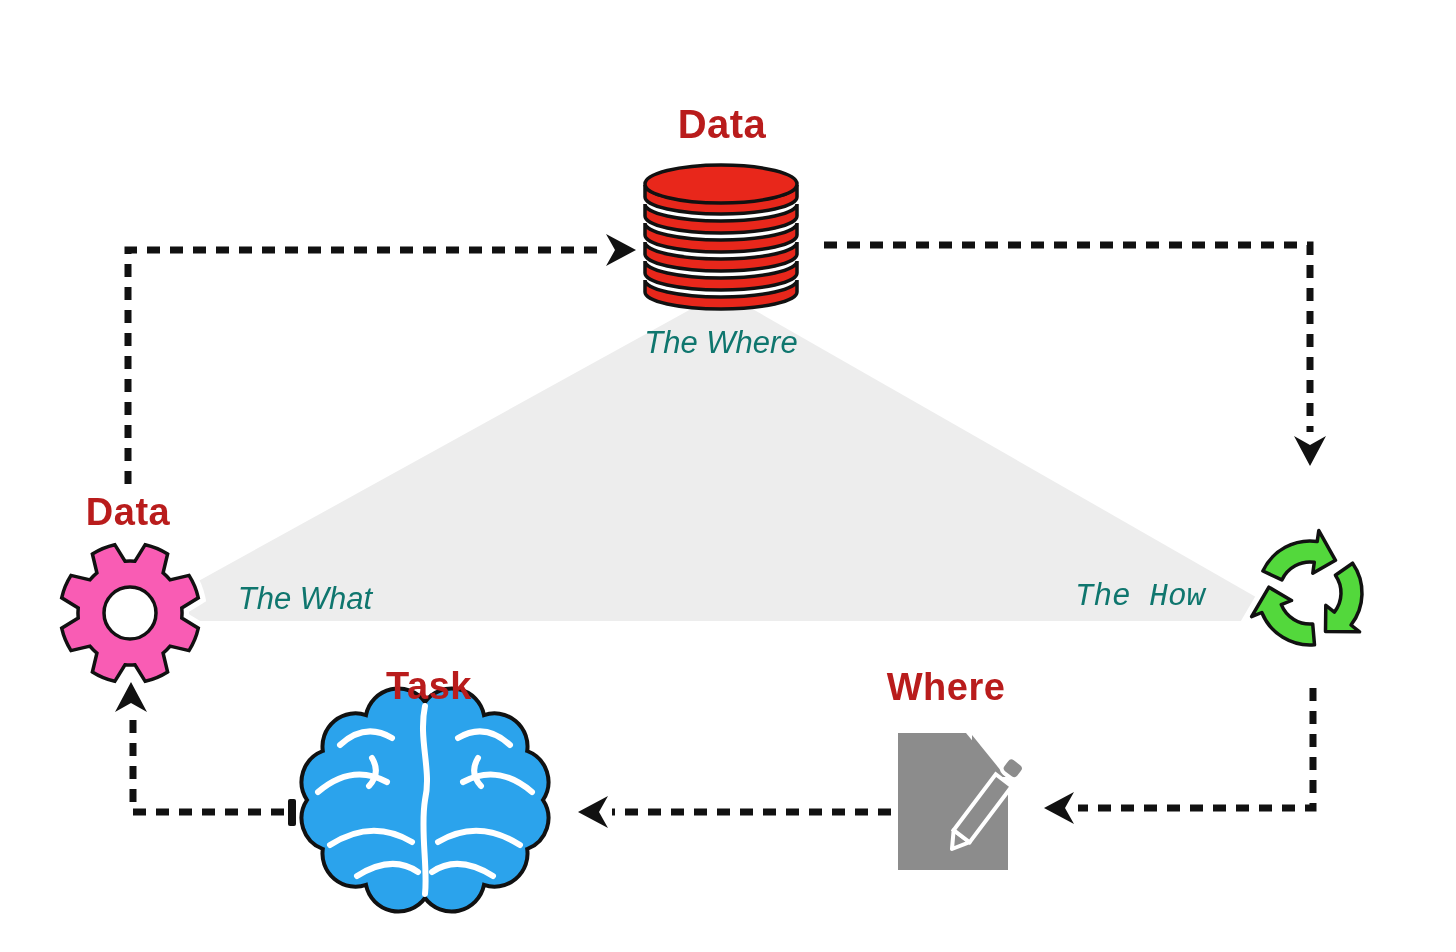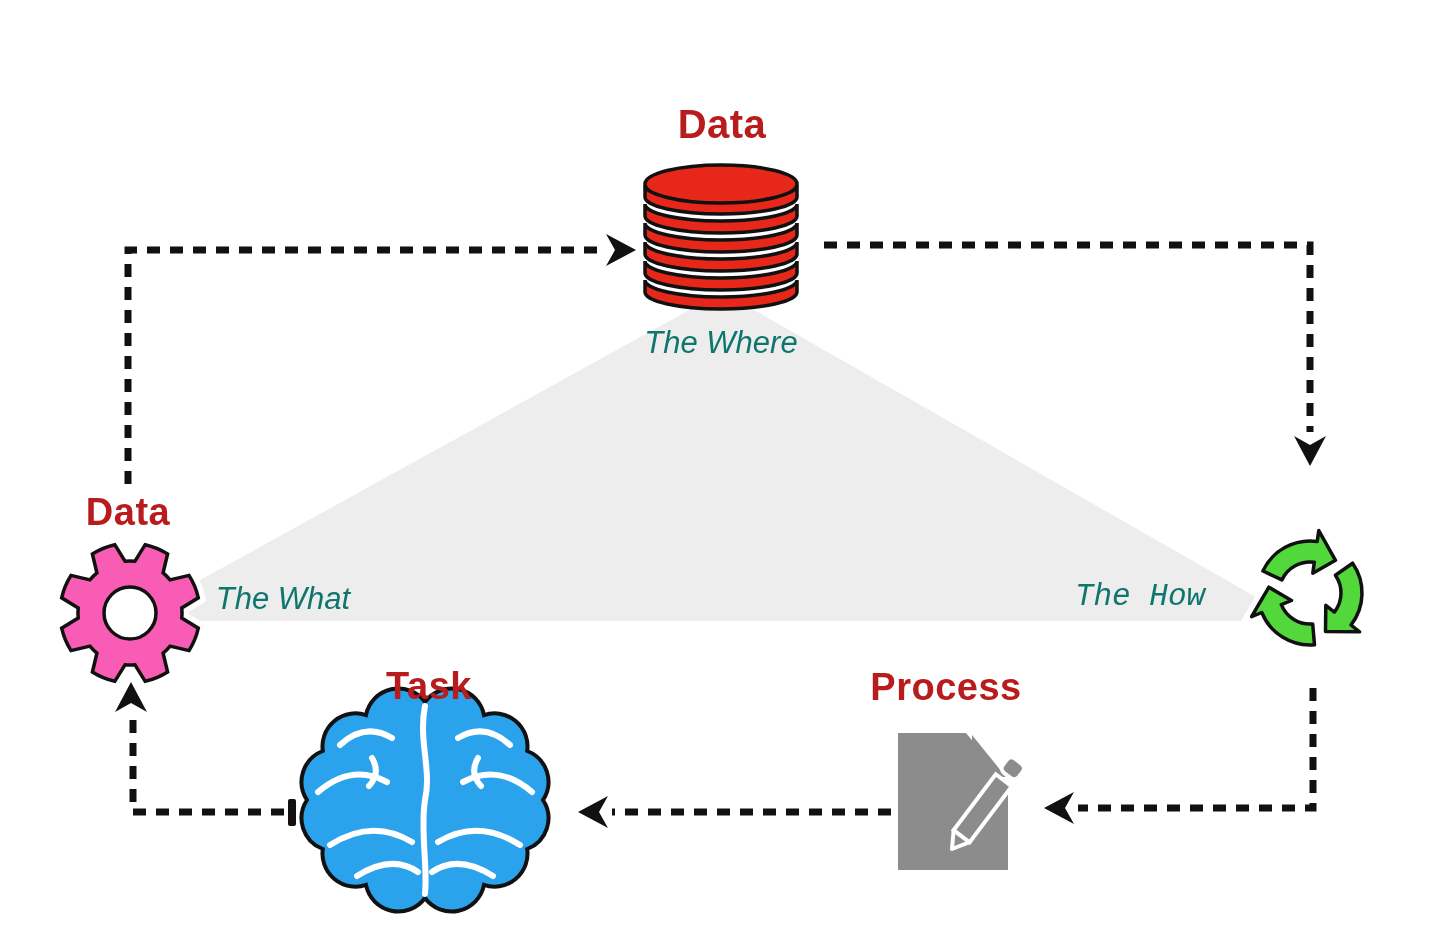--- a/index.html
+++ b/index.html
@@ -5,21 +5,21 @@
   html,body{margin:0;padding:0;background:#fff;}
   .stage{position:relative;width:1456px;height:952px;background:#fff;overflow:hidden;
          font-family:"Liberation Sans","DejaVu Sans",sans-serif;}
   svg{position:absolute;left:0;top:0;}
   .lbl{position:absolute;transform:translateX(-50%);color:#b91c1c;white-space:nowrap;}
   .node-label{font-size:38px;font-weight:700;letter-spacing:0.5px;}
   .sub-label{font-size:31px;font-style:italic;font-weight:400;color:#0f766e;}
   #data-label{left:722px;top:102px;font-size:40px;}
   #where-label{left:721px;top:325px;}
   #task-label{left:128px;top:491px;}
-  #what-label{left:283px;top:581px;}
+  #what-label{left:305px;top:581px;}
   #process-label{left:1308px;top:471px;}
   #how-label{left:1140px;top:579px;font-family:Liberation Mono, monospace;}
   #model-label{left:429px;top:665px;}
   #output-label{left:946px;top:666px;}
 </style>
 </head>
 <body>
 
 <div class="stage">
 
@@ -98,14 +98,14 @@
       </g>
     </g>
   </svg>
 
   <div id="data-label" class="lbl node-label">Data</div>
   <div id="where-label" class="lbl sub-label">The Where</div>
   <div id="task-label" class="lbl node-label">Data</div>
   <div id="what-label" class="lbl sub-label">The What</div>
   <div id="how-label" class="lbl sub-label">The How</div>
   <div id="model-label" class="lbl node-label">Task</div>
-  <div id="output-label" class="lbl node-label">Process</div>
+  <div id="output-label" class="lbl node-label">Where</div>
 </div>
 
 </body></html>

